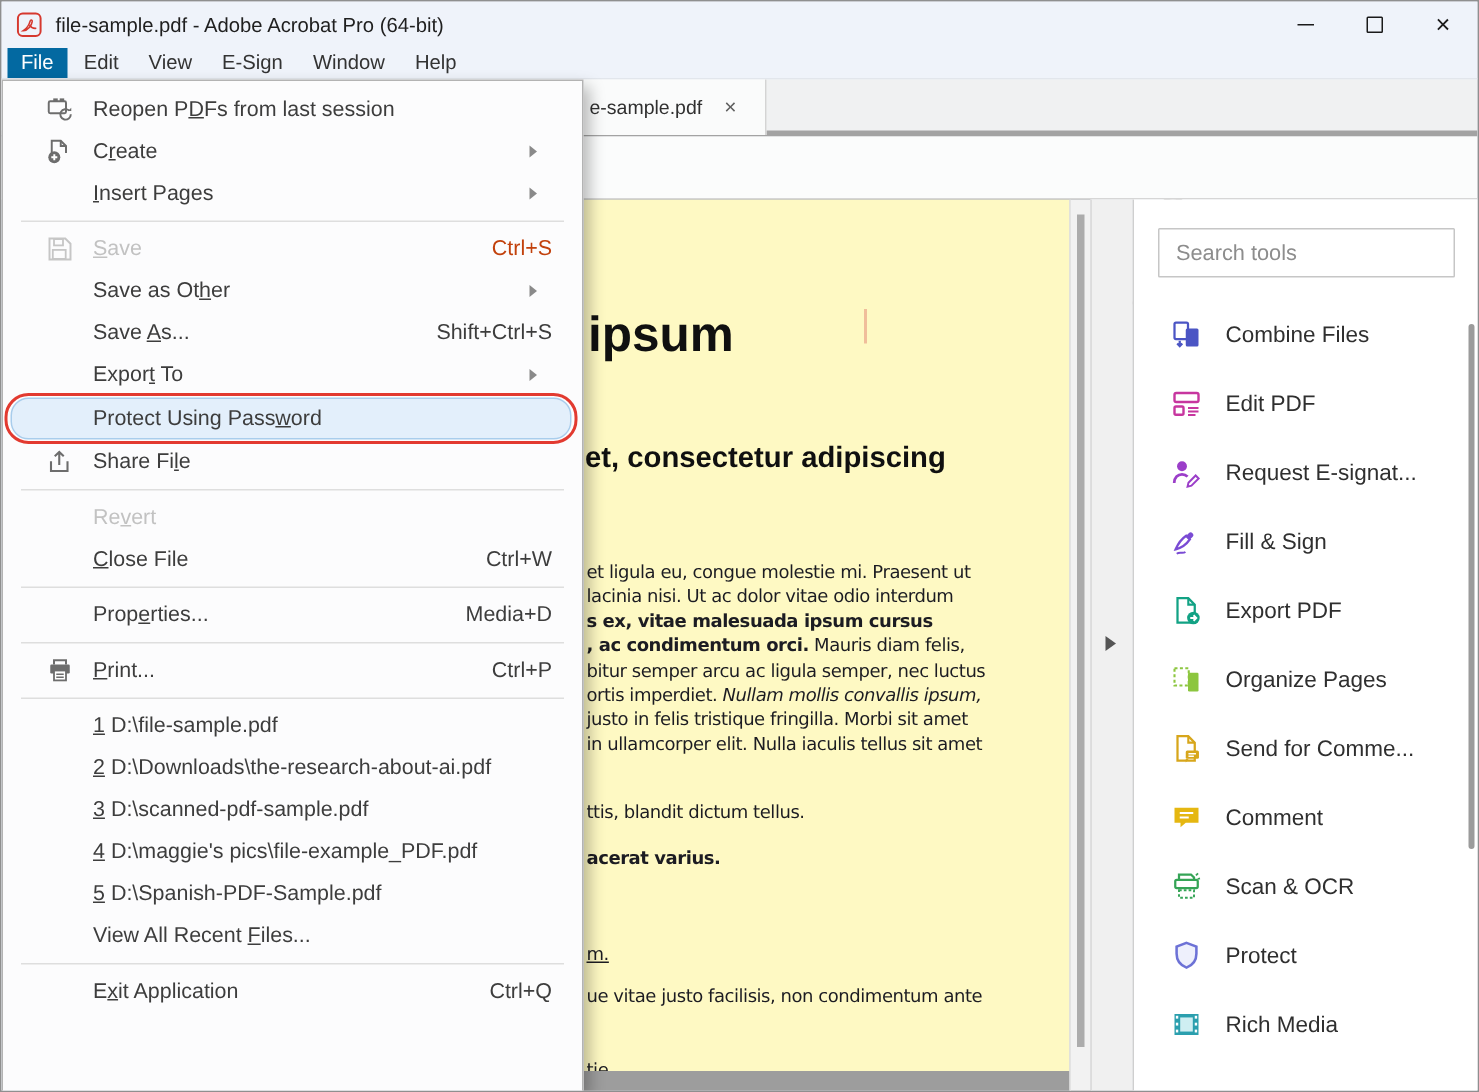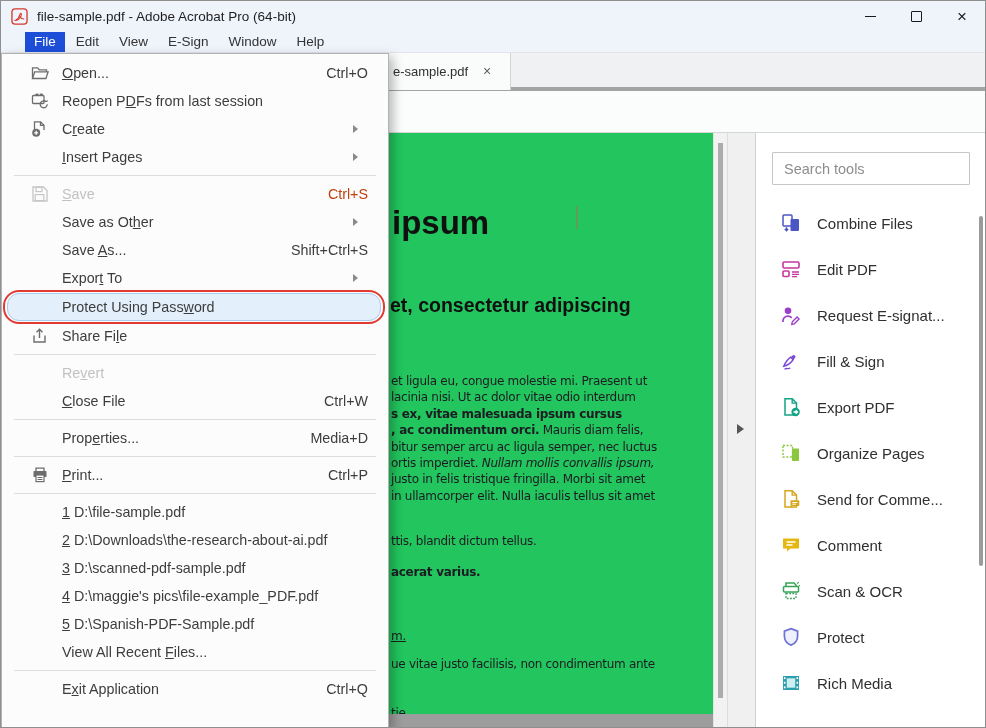--- a/index.html
+++ b/index.html
@@ -16,21 +16,21 @@
   .win-btn{width:46px;height:30px;display:flex;align-items:center;justify-content:center;color:#1a1a1a;}
   .glyph-min{width:11px;height:1px;background:#1a1a1a;}
   .glyph-max{width:9px;height:9px;border:1.1px solid #1a1a1a;border-radius:1px;}
   .glyph-close{font-size:17px;line-height:1;}
 
   
   .menubar{position:absolute;left:0;top:30px;width:100%;height:22px;background:#eff3fa;
            display:flex;align-items:center;padding-left:4px;box-sizing:border-box;
            border-bottom:1px solid #e2e6ec;}
   .mb-item{font-size:13.5px;color:#333;padding:2px 9px 3px;margin-right:2px;}
-  .mb-item.active{background:#1d4ed8;color:#fff;margin-left:20px;}
+  .mb-item.active{background:#0369a1;color:#fff;}
 
   
   .tabstrip{position:absolute;left:0;top:52px;width:100%;height:38px;background:#f0f1f2;
             border-bottom:4px solid #a3a3a3;box-sizing:border-box;}
   .doc-tab{position:absolute;left:0;top:0;width:510px;height:37px;background:#fafbfb;
            border-right:1px solid #d4d4d4;box-sizing:border-box;}
   .doc-tab .tab-label{position:absolute;left:392px;top:11px;font-size:13px;color:#303030;}
   .tab-close{position:absolute;left:476px;top:8px;width:20px;height:20px;font-size:14px;color:#5f5f5f;
              display:flex;align-items:center;justify-content:center;}
   .topbar-btn{position:absolute;top:58px;width:26px;height:26px;}
@@ -43,21 +43,21 @@
   .zoom-combo{position:absolute;left:588px;top:98px;width:76px;height:26px;
               border-bottom:1px solid #8f8f8f;display:flex;align-items:center;justify-content:center;gap:9px;}
   .zoom-combo .zl{font-size:12.5px;color:#333;}
   .caret{width:0;height:0;border-left:4px solid transparent;border-right:4px solid transparent;
          border-top:5px solid #6a6a6a;}
   .fit-group{position:absolute;left:686px;top:98px;display:flex;align-items:center;gap:5px;}
   .fit-group .ficon{width:24px;height:24px;}
 
   
   .docarea{position:absolute;left:388px;top:132px;width:338px;height:596px;background:#9d9d9d;overflow:hidden;}
-  .page{position:absolute;left:0;top:0;width:324px;height:581px;background:#22c55e;overflow:hidden;}
+  .page{position:absolute;left:0;top:0;width:324px;height:581px;background:#fef9c3;overflow:hidden;}
   .doc-heading{position:absolute;left:3px;top:71px;font-size:33px;font-weight:bold;color:#101010;
                font-family:"Liberation Sans",sans-serif;white-space:nowrap;}
   .doc-subheading{position:absolute;left:1px;top:161px;font-size:19.5px;font-weight:bold;color:#101010;
                   font-family:"Liberation Sans",sans-serif;white-space:nowrap;}
   .red-tick{position:absolute;left:187px;top:73px;width:2px;height:23px;background:rgba(214,80,80,.35);}
   #doc-lines{position:absolute;left:2px;top:240px;width:300px;font-family:"DejaVu Sans",sans-serif;
              font-size:12px;letter-spacing:-0.3px;color:#1c1c22;}
   .doc-line{height:16.4px;line-height:16.4px;white-space:nowrap;}
   .doc-line .b{font-weight:bold;}
   .doc-line .i{font-style:italic;}
@@ -384,30 +384,20 @@
             </svg>
           </span>
           <span class="tool-label">Rich Media</span>
         </div>
       </div>
     <div class="sb-thumb"></div>
   </div>
 
   <div class="menu-panel" id="file-menu">
       <div class="menu-row">
-        <span class="mi-icon" data-icon="folder-open-icon">
-          <svg xmlns="http://www.w3.org/2000/svg" viewBox="0 0 20 20">
-            <path d="M2.5 15.5V4.8h5l1.8 2h7.2v2.1" fill="none" stroke="#6d6d6d" stroke-width="1.3"></path>
-            <path d="M2.5 15.5l2.2-6.6h13.4l-2.2 6.6z" fill="none" stroke="#6d6d6d" stroke-width="1.3"></path>
-          </svg>
-        </span>
-        <span class="mi-label"><u>O</u>pen...</span>
-        <span class="mi-shortcut">Ctrl+O</span>
-      </div>
-      <div class="menu-row">
         <span class="mi-icon" data-icon="reopen-session-icon">
           <svg xmlns="http://www.w3.org/2000/svg" viewBox="0 0 20 20">
             <rect x="2.5" y="4.5" width="11.5" height="8" rx="1" fill="none" stroke="#6d6d6d" stroke-width="1.3"></rect>
             <rect x="5.5" y="2.6" width="3" height="1.9" fill="#6d6d6d"></rect>
             <rect x="9.8" y="2.6" width="3" height="1.9" fill="#6d6d6d"></rect>
             <path d="M17.2 13.2a3.5 3.5 0 1 1-1.1-2.5" fill="none" stroke="#6d6d6d" stroke-width="1.3"></path>
             <path d="M17.5 8.8v2.2h-2.2z" fill="#6d6d6d"></path>
           </svg>
         </span>
         <span class="mi-label">Reopen P<u>D</u>Fs from last session</span>

